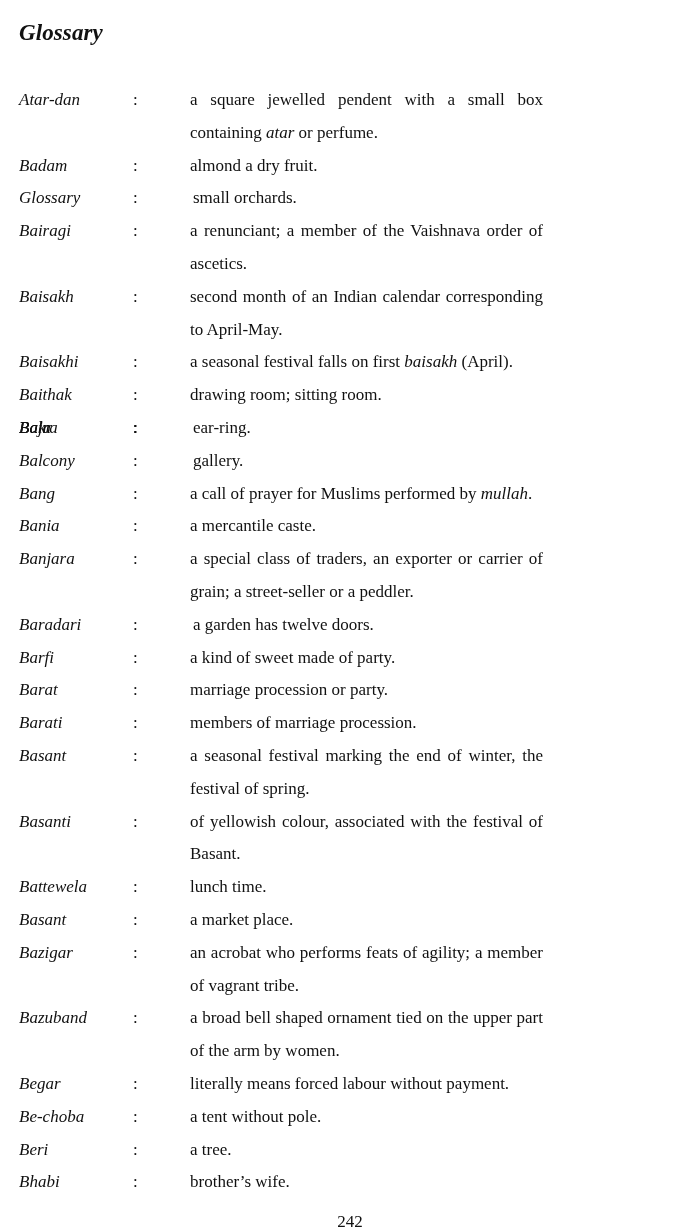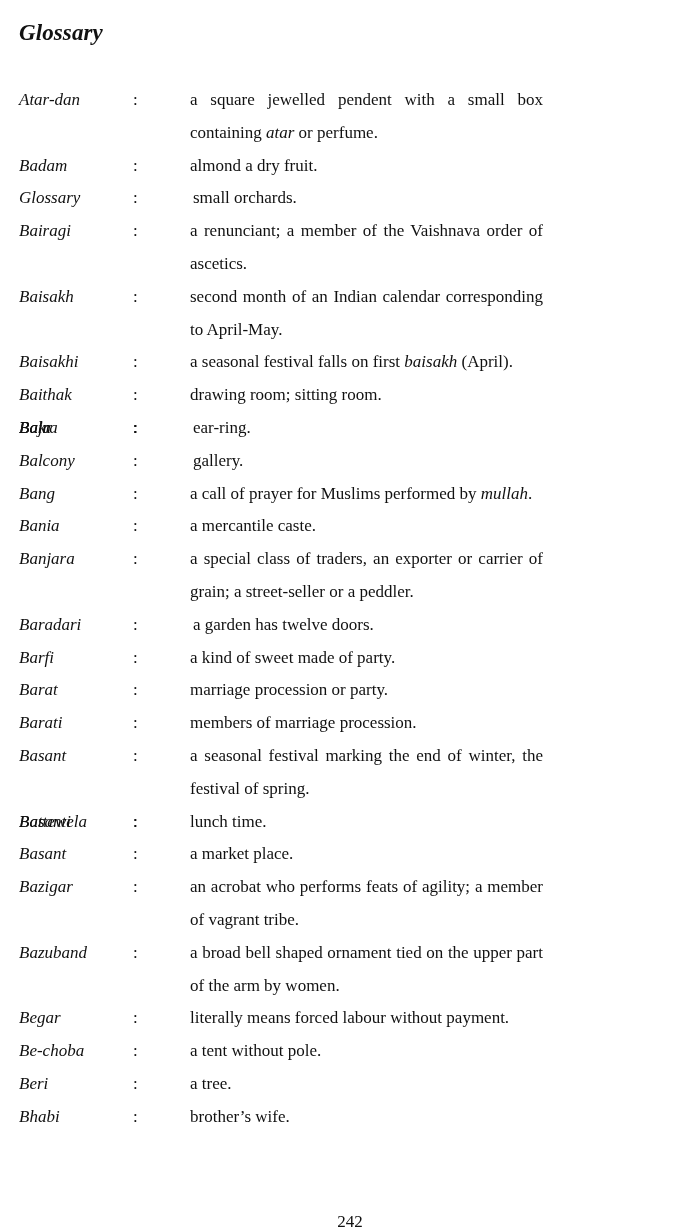--- a/index.html
+++ b/index.html
@@ -169,20 +169,21 @@
         <div class="def">members of marriage procession.</div>
       </div>
       <div class="entry">
         <span class="term">Basant</span>
         <span class="sep">:</span>
         <div class="def">a seasonal festival marking the end of winter, the festival of spring.</div>
       </div>
       <div class="entry">
         <span class="term">Basanti</span>
         <span class="sep">:</span>
+        <div class="def">of yellowish colour, associated with the festival of Basant.</div>
       </div>
       <div class="entry">
         <span class="term">Battewela</span>
         <span class="sep">:</span>
         <div class="def">lunch time.</div>
       </div>
       <div class="entry">
         <span class="term">Basant</span>
         <span class="sep">:</span>
         <div class="def">a market place.</div>

